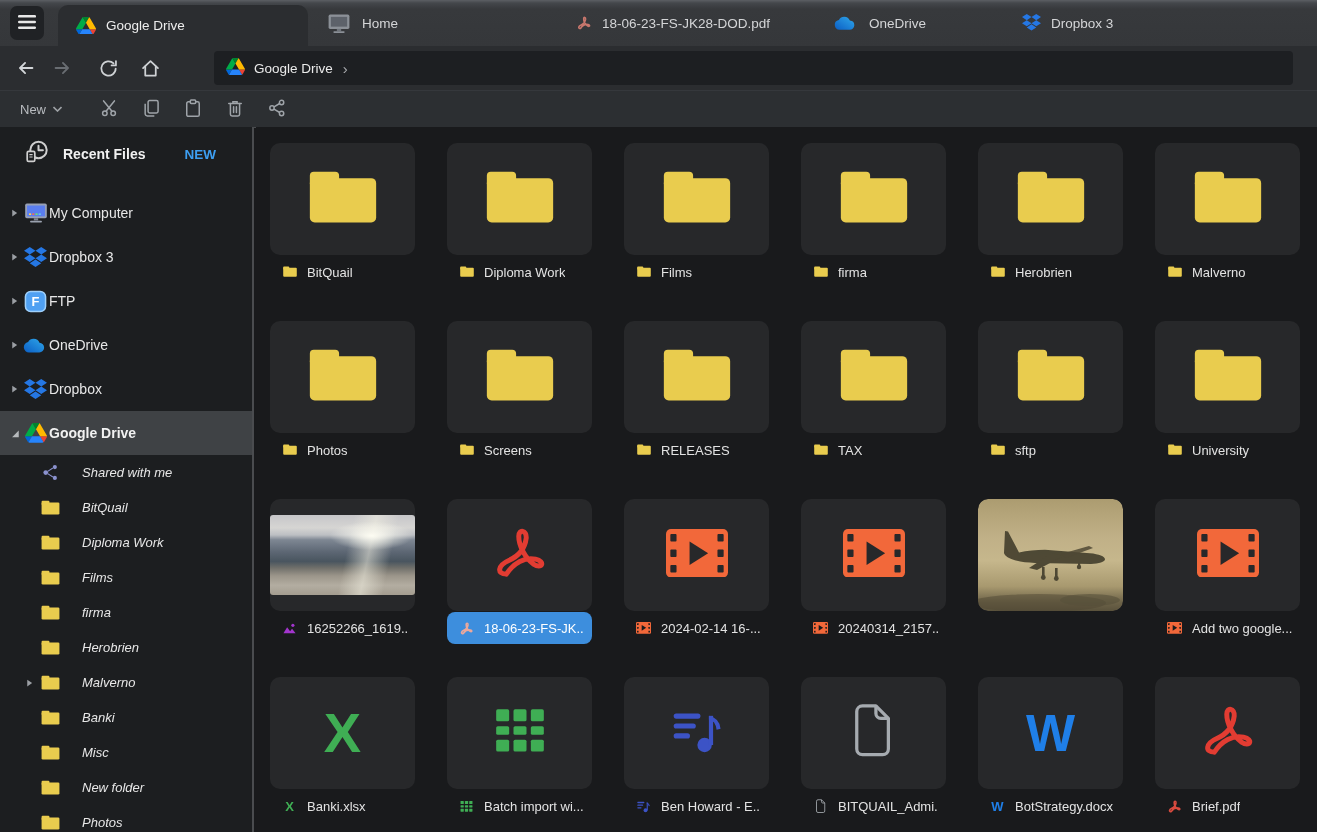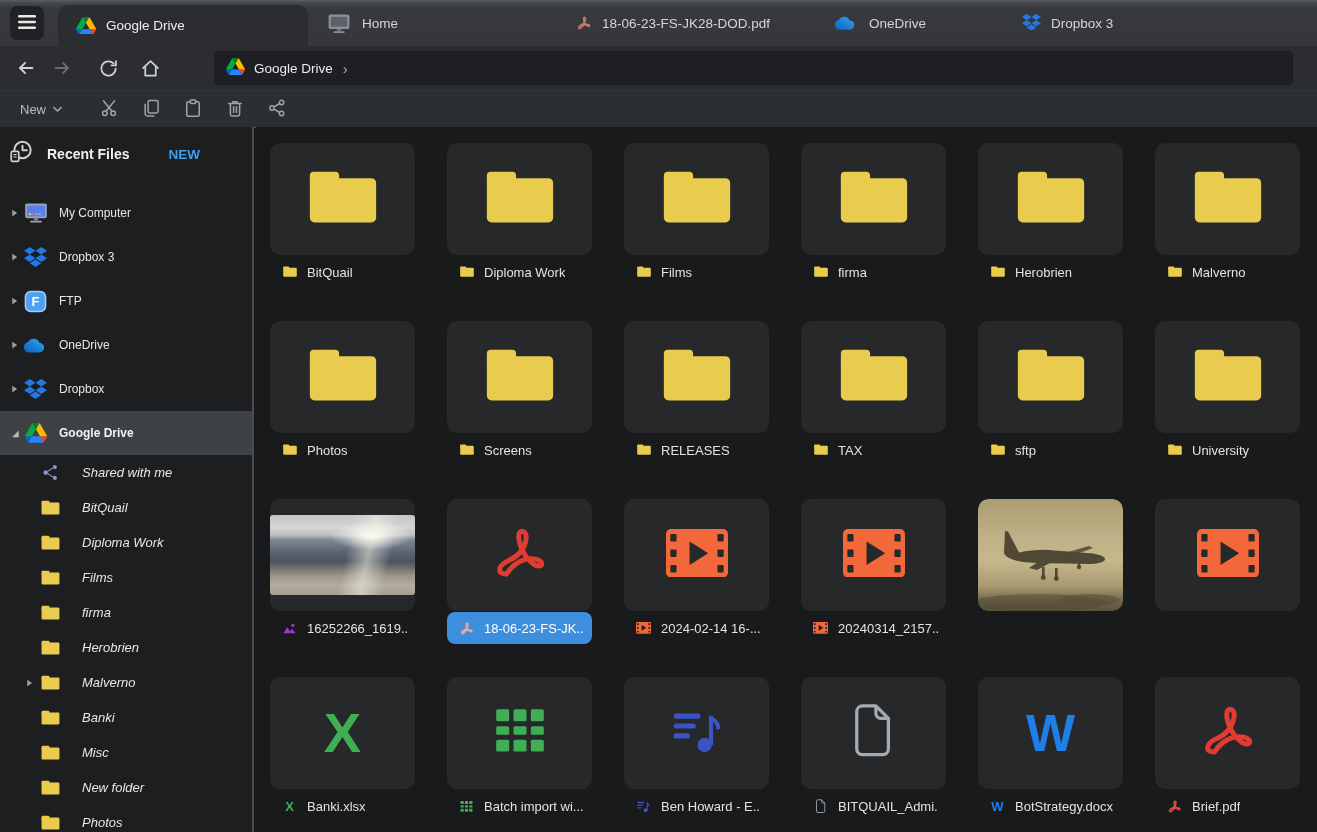--- a/index.html
+++ b/index.html
@@ -33,32 +33,32 @@
     border-top:1px solid #35383c;border-bottom:1px solid #4a4c4f;display:flex;align-items:center;}
   .newbtn{display:flex;align-items:center;gap:7px;color:#b9bcc0;font-size:13px;margin-left:14px;
     background:none;border:none;cursor:pointer;padding:4px 6px;font-family:inherit;}
   .toolgrp{display:flex;margin-left:22px;gap:5px;}
   .tbtn{width:37px;height:28px;display:flex;align-items:center;justify-content:center;
     background:none;border:none;cursor:pointer;padding:0;}
 
   
   .sidebar{position:absolute;left:0;top:127px;bottom:0;width:254px;background:#1c1e20;
     border-right:2px solid #4a4c4f;box-sizing:border-box;overflow:hidden;}
-  .recent{display:flex;align-items:center;height:34px;margin-top:10px;padding-left:8px;gap:13px;}
+  .recent{display:flex;align-items:center;height:34px;margin-top:10px;padding-left:24px;gap:13px;}
   .recent .lbl{font-weight:bold;font-size:14px;color:#f1f1f1;}
   .recent .new{margin-left:26px;color:#3d9ff2;font-weight:bold;font-size:13.5px;cursor:pointer;}
   .tree{margin-top:20px;}
   .trow{display:flex;align-items:center;height:44px;position:relative;cursor:pointer;}
   .trow.child{height:35px;}
   .trow .arr{position:absolute;left:9px;top:50%;transform:translateY(-50%);width:11px;height:11px;
     display:flex;align-items:center;justify-content:center;}
   .trow.child .arr{left:24px;}
   .trow .ticon{margin-left:22px;width:27px;display:flex;justify-content:center;align-items:center;flex:none;}
   .trow.child .ticon{margin-left:39px;width:23px;}
-  .trow .tlbl{margin-left:10px;font-size:12px;color:#e7e7e7;white-space:nowrap;}
+  .trow .tlbl{font-size:14px;color:#e7e7e7;white-space:nowrap;}
   .trow.child .tlbl{font-size:13px;margin-left:20px;font-style:italic;}
   .trow.sel{background:#3f4245;}
   .trow.sel .tlbl{font-weight:bold;color:#f2f2f2;}
 
   
   .content{position:absolute;left:256px;top:127px;right:0;bottom:0;background:#191a1c;overflow:hidden;}
   .grid{display:grid;grid-template-columns:repeat(6,145px);column-gap:32px;row-gap:33px;
     padding:16px 0 0 14px;}
   .cell{width:145px;cursor:pointer;}
   .tile{width:145px;height:112px;background:#27282a;border-radius:10px;display:flex;
@@ -805,20 +805,35 @@
                 <rect width="100" height="78" rx="8" fill="#f2683a"></rect>
      <rect x="7" y="8" width="10" height="12" rx="1.5" fill="#27282a"></rect>
                 <rect x="7" y="33" width="10" height="12" rx="1.5" fill="#27282a"></rect>
                 <rect x="7" y="58" width="10" height="12" rx="1.5" fill="#27282a"></rect>
      <rect x="83" y="8" width="10" height="12" rx="1.5" fill="#27282a"></rect>
                 <rect x="83" y="33" width="10" height="12" rx="1.5" fill="#27282a"></rect>
                 <rect x="83" y="58" width="10" height="12" rx="1.5" fill="#27282a"></rect>
      <path d="M38 20 38 58 68 39Z" fill="#27282a"></path>
               </svg></span>
           </div>
+    <div class="flabel">
+      <span class="mini">
+              <svg width="15" height="11.7" viewBox="0 0 100 78">
+                <rect width="100" height="78" rx="8" fill="#f2683a"></rect>
+     <rect x="7" y="8" width="10" height="12" rx="1.5" fill="#191a1c"></rect>
+                <rect x="7" y="33" width="10" height="12" rx="1.5" fill="#191a1c"></rect>
+                <rect x="7" y="58" width="10" height="12" rx="1.5" fill="#191a1c"></rect>
+     <rect x="83" y="8" width="10" height="12" rx="1.5" fill="#191a1c"></rect>
+                <rect x="83" y="33" width="10" height="12" rx="1.5" fill="#191a1c"></rect>
+                <rect x="83" y="58" width="10" height="12" rx="1.5" fill="#191a1c"></rect>
+     <path d="M38 20 38 58 68 39Z" fill="#191a1c"></path>
+              </svg>
+            </span>
+      <span class="fname">Add two google...</span>
+    </div>
   </div>
         <div class="cell">
     <div class="tile">
             <span class="xl-big">X</span>
           </div>
     <div class="flabel">
       <span class="mini">
               <span class="xl-mini">X</span>
             </span>
       <span class="fname">Banki.xlsx</span>

